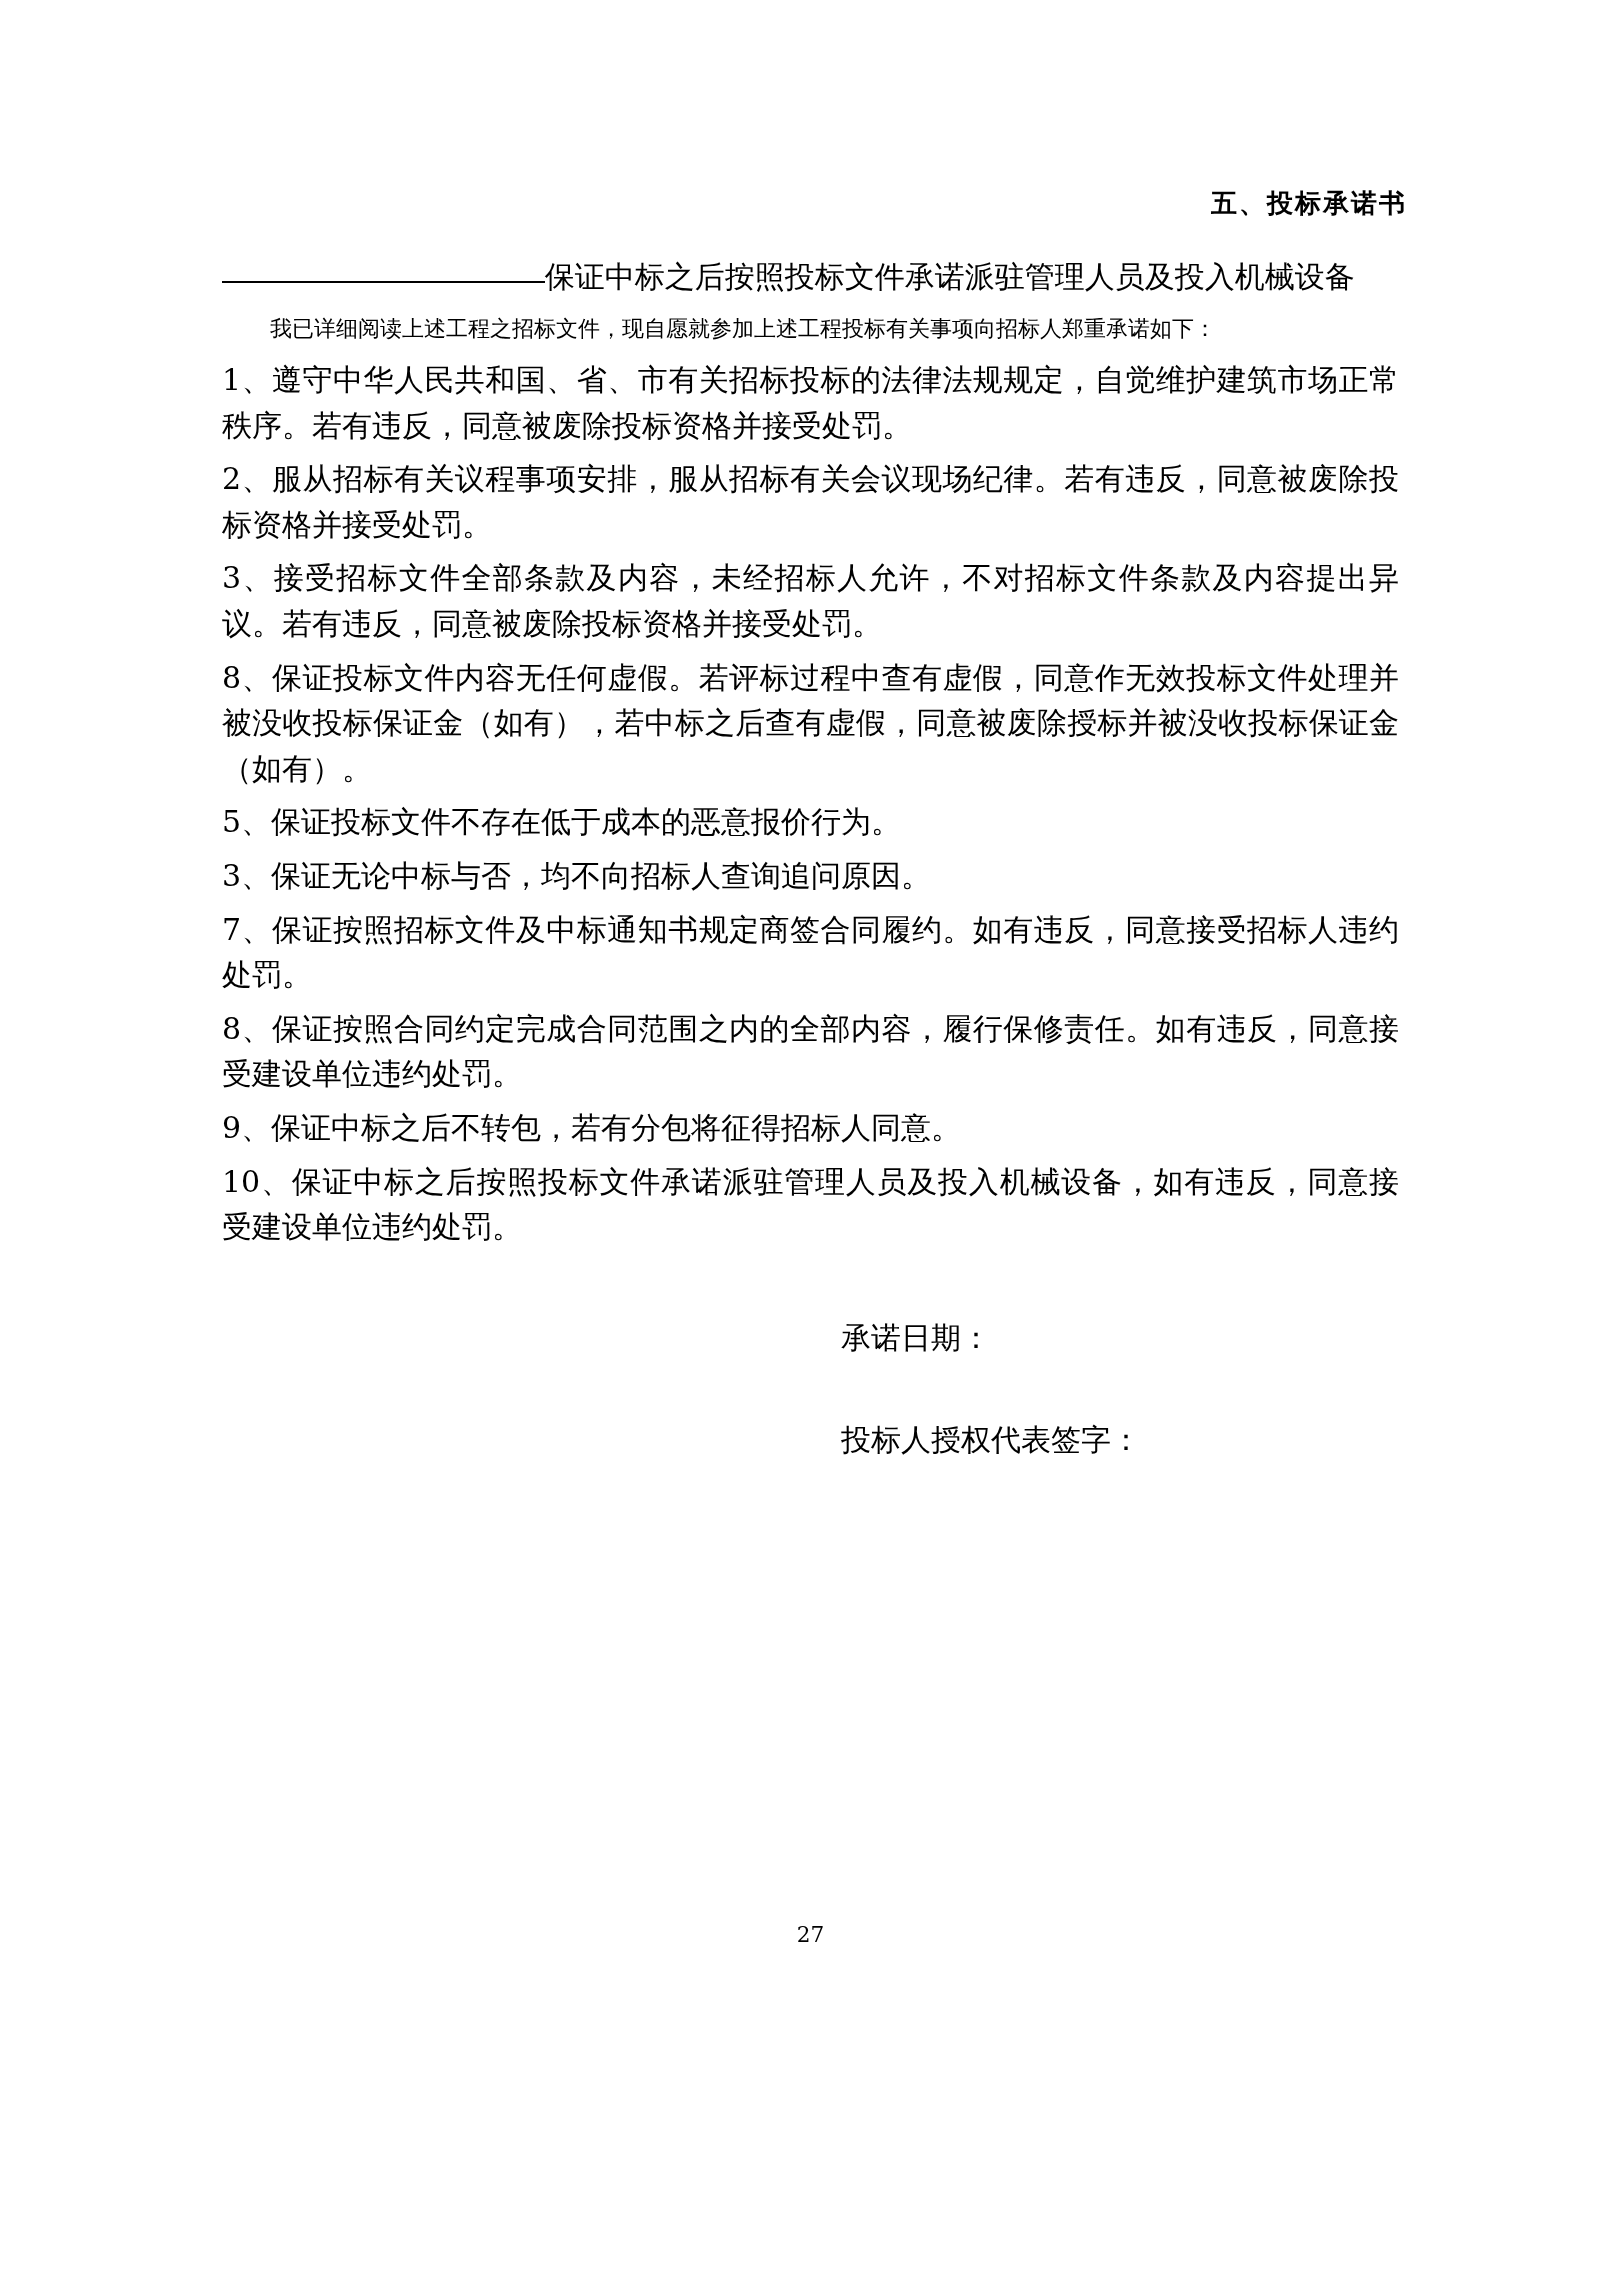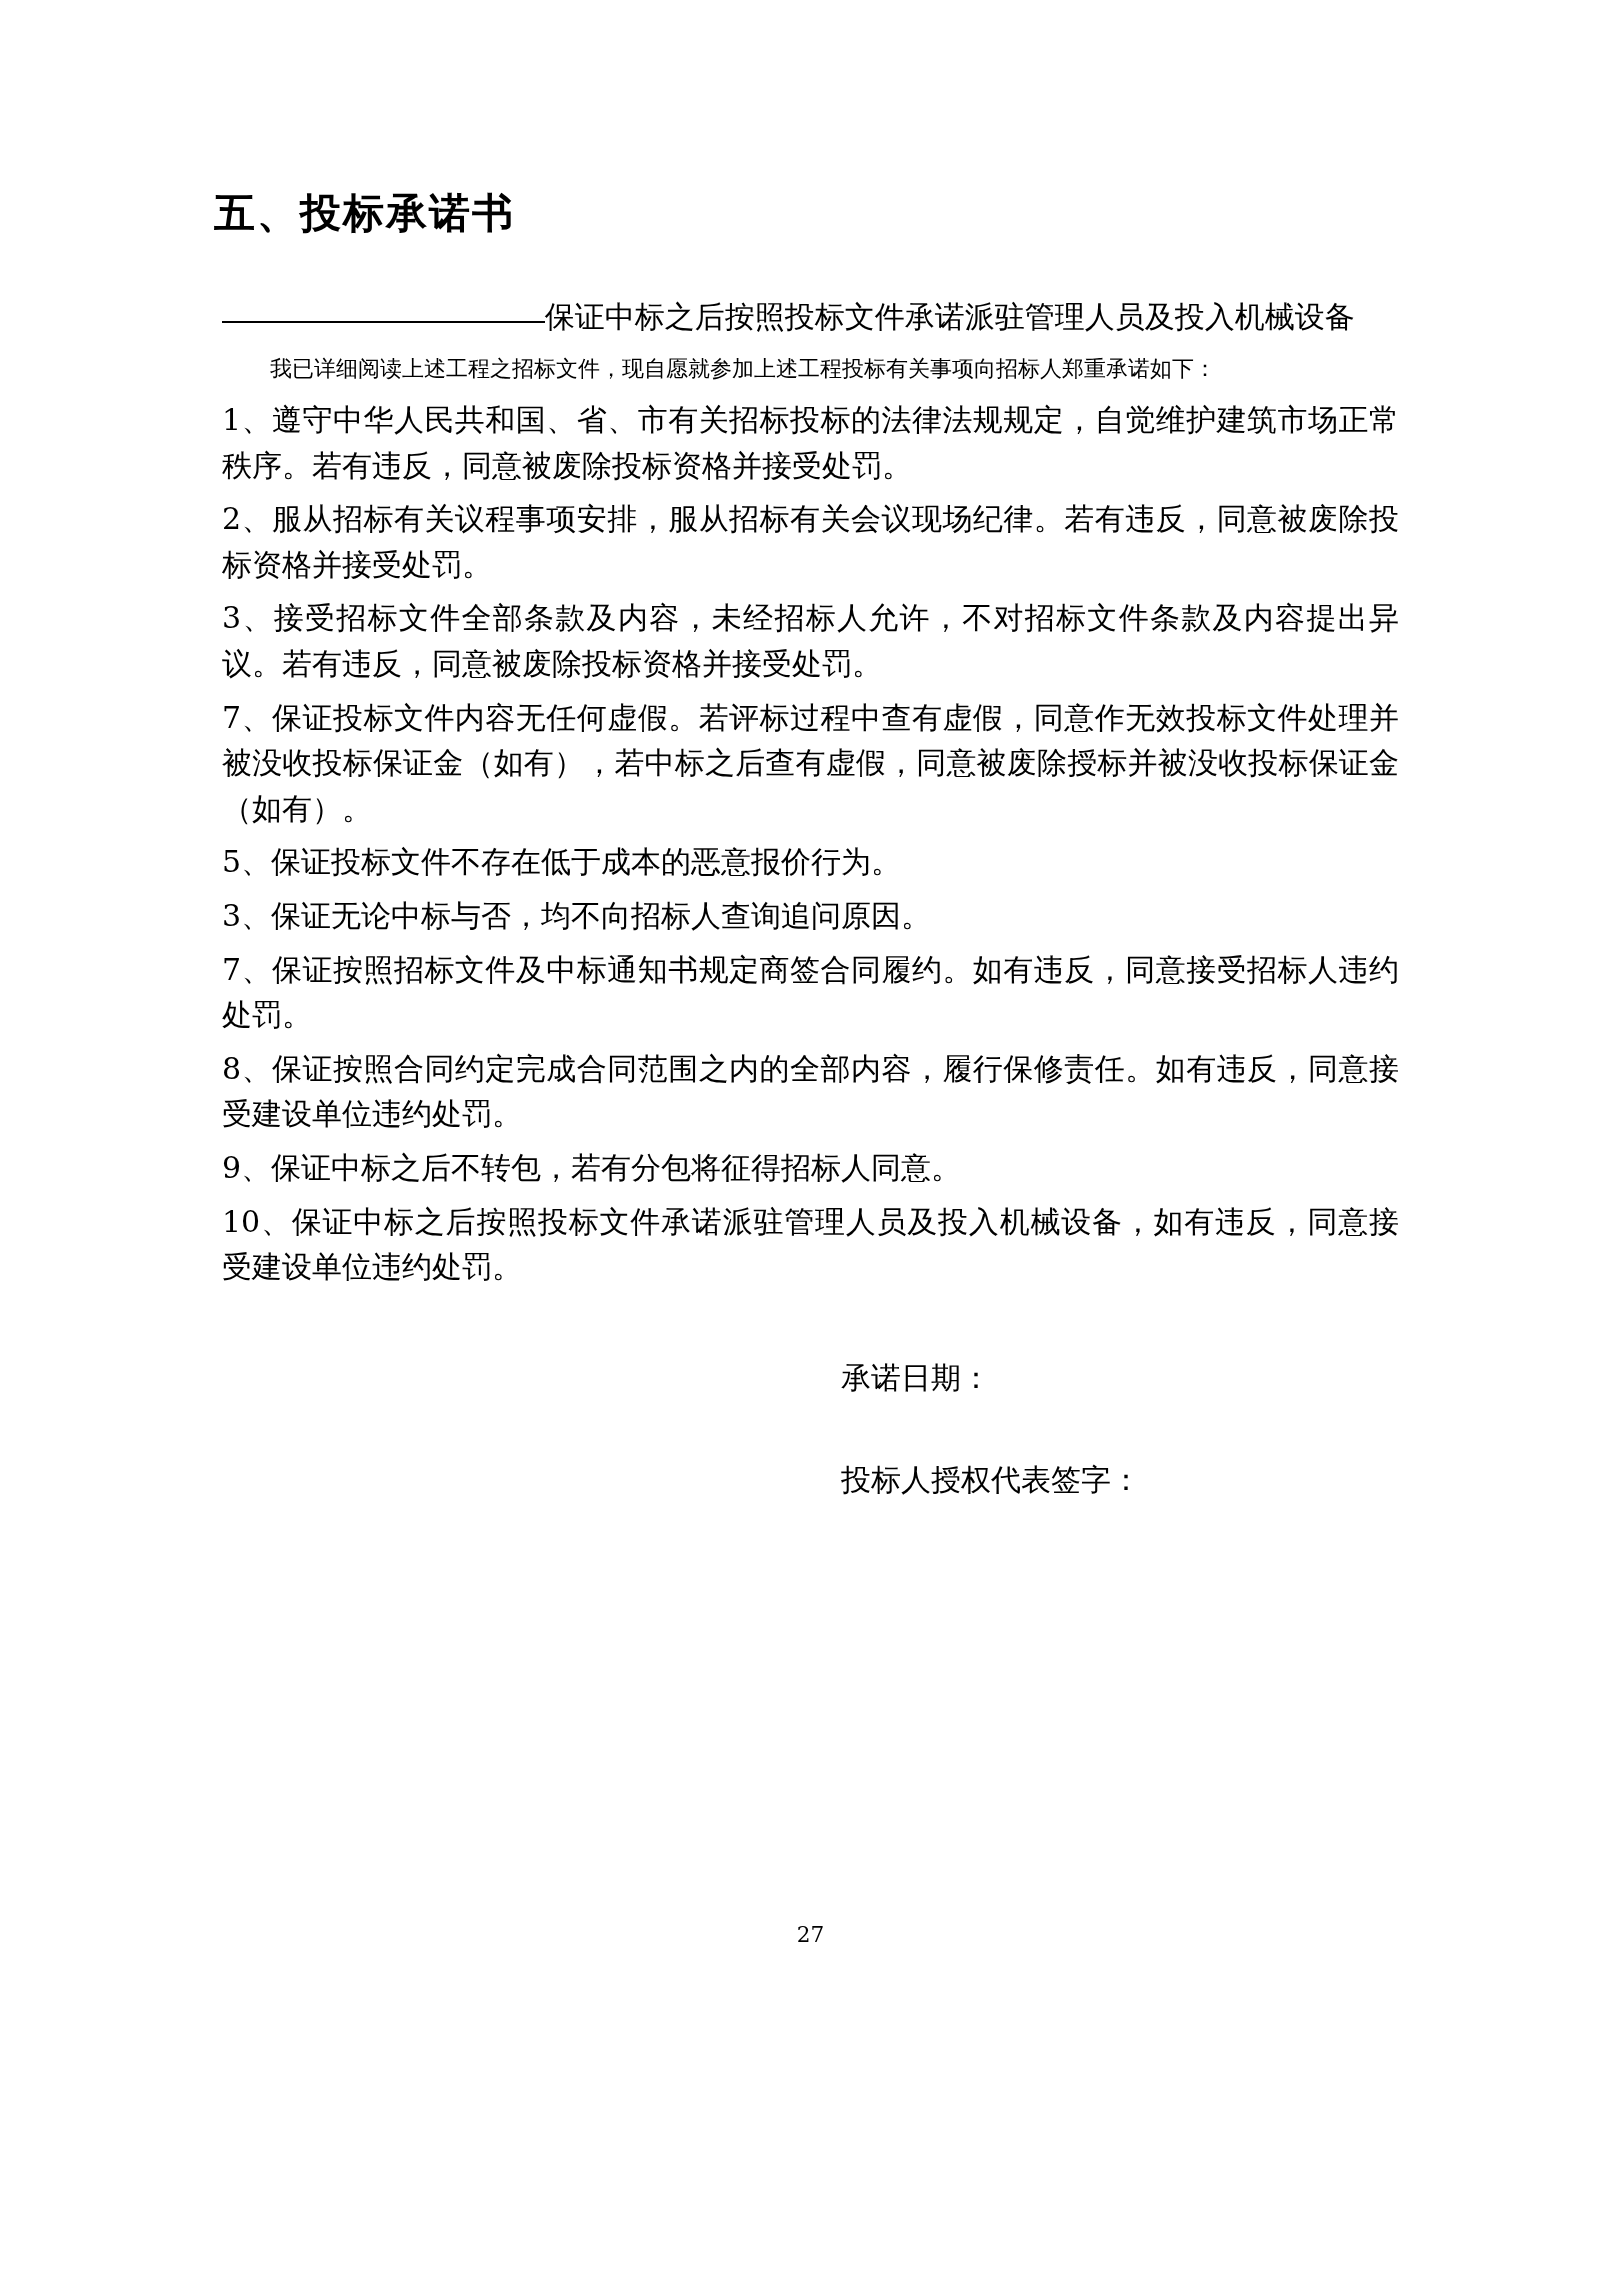--- a/index.html
+++ b/index.html
@@ -17,25 +17,25 @@
   .page {
     position: absolute;
     top: 0;
     left: 0;
     width: 1621px;
     height: 2293px;
     box-sizing: border-box;
     padding: 186px 214px 0 214px;
   }
   .doc-title {
-    text-align: left;
-    font-size: 41px;
+    text-align: right;
+    font-size: 26px;
     font-weight: bold;
     letter-spacing: 2px;
-    margin: 0 0 53px 0;
+    margin: 0 0 33px 0;
     font-family: "DejaVu Serif", "Liberation Serif", serif;
   }
   .project-line {
     font-size: 30px;
     line-height: 1.52;
     text-align: justify;
     text-justify: inter-ideograph;
     margin: 0 0 3.9px 0;
   }
   .blank-underline {
@@ -95,21 +95,21 @@
   <p class="project-line">
     <span class="blank-underline"></span><span>保证中标之后按照投标文件承诺派驻管理人员及投入机械设备</span>
   </p>
 
   <p class="para indent">我已详细阅读上述工程之招标文件，现自愿就参加上述工程投标有关事项向招标人郑重承诺如下：</p>
 
   <div class="clauses">
     <p class="clause">1、遵守中华人民共和国、省、市有关招标投标的法律法规规定，自觉维护建筑市场正常秩序。若有违反，同意被废除投标资格并接受处罚。</p>
     <p class="clause">2、服从招标有关议程事项安排，服从招标有关会议现场纪律。若有违反，同意被废除投标资格并接受处罚。</p>
     <p class="clause">3、接受招标文件全部条款及内容，未经招标人允许，不对招标文件条款及内容提出异议。若有违反，同意被废除投标资格并接受处罚。</p>
-    <p class="clause">7、保证投标文件内容无任何虚假。若评标过程中查有虚假，同意作无效投标文件处理并被没收投标保证金（如有），若中标之后查有虚假，同意被废除授标并被没收投标保证金（如有）。</p>
+    <p class="clause">8、保证投标文件内容无任何虚假。若评标过程中查有虚假，同意作无效投标文件处理并被没收投标保证金（如有），若中标之后查有虚假，同意被废除授标并被没收投标保证金（如有）。</p>
     <p class="clause">5、保证投标文件不存在低于成本的恶意报价行为。</p>
     <p class="clause">3、保证无论中标与否，均不向招标人查询追问原因。</p>
     <p class="clause">7、保证按照招标文件及中标通知书规定商签合同履约。如有违反，同意接受招标人违约处罚。</p>
     <p class="clause">8、保证按照合同约定完成合同范围之内的全部内容，履行保修责任。如有违反，同意接受建设单位违约处罚。</p>
     <p class="clause">9、保证中标之后不转包，若有分包将征得招标人同意。</p>
     <p class="clause">10、保证中标之后按照投标文件承诺派驻管理人员及投入机械设备，如有违反，同意接受建设单位违约处罚。</p>
   </div>
 
   <div class="signature-block">
     <p class="sig-line">承诺日期：</p>

